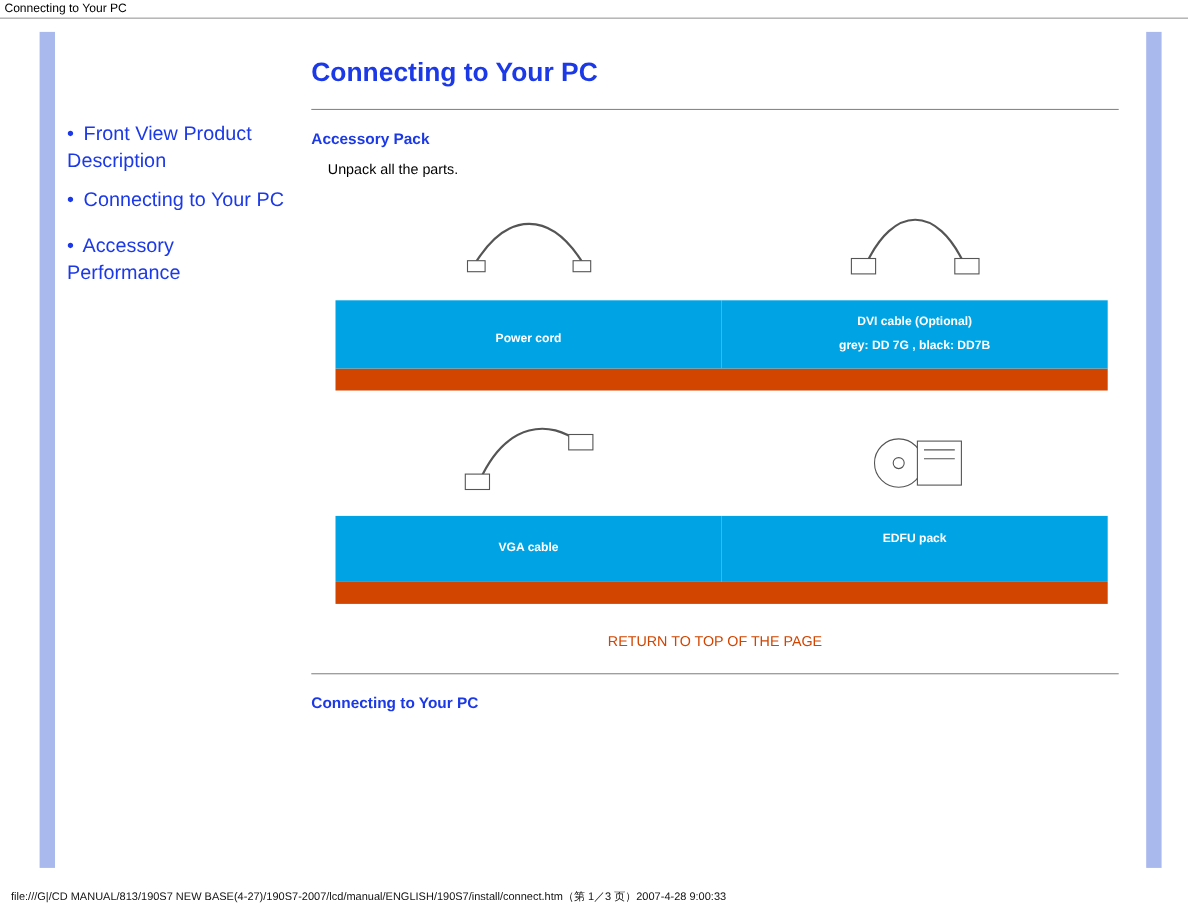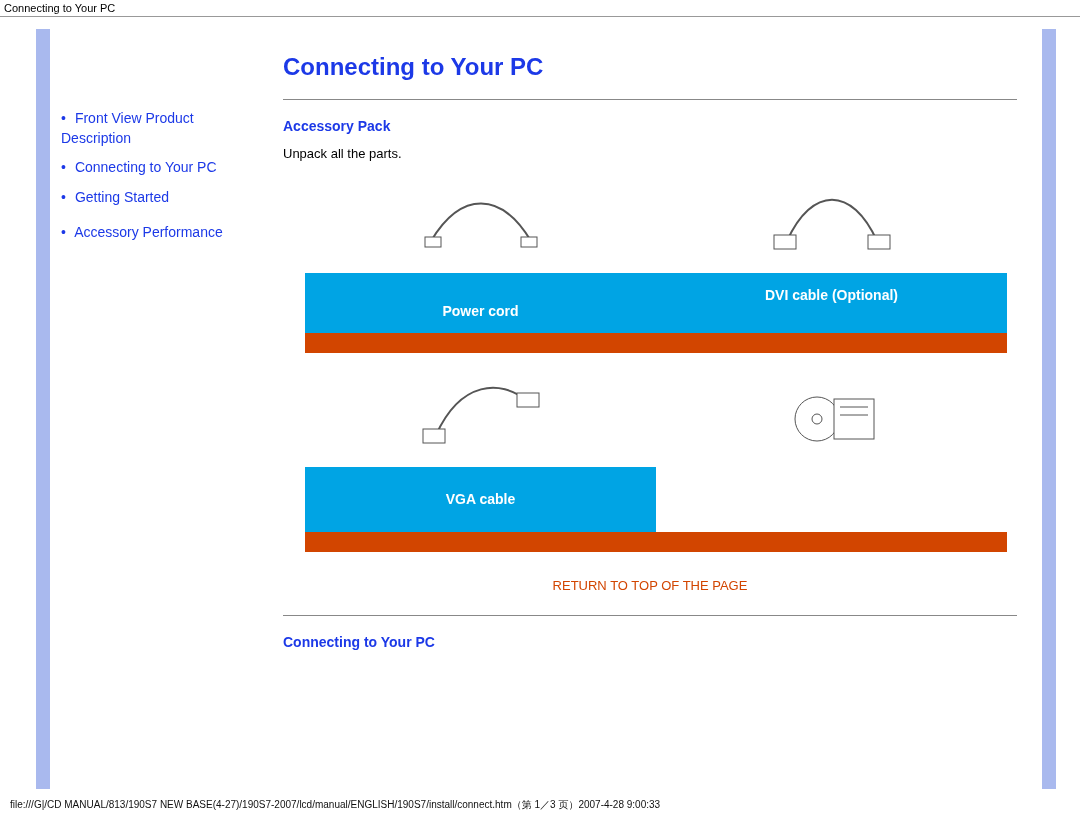--- a/index.html
+++ b/index.html
@@ -15,21 +15,21 @@
     font-size: 11px;
     padding: 2px 4px;
     border-bottom: 1px solid #999;
     color: #000;
   }
   .footer-path {
     font-size: 10px;
     padding: 2px 4px;
     color: #111;
     position: absolute;
-    bottom: 20px;
+    bottom: 10px;
     left: 6px;
   }
   .page {
     display: flex;
     margin: 12px 24px 24px 36px;
     min-height: 760px;
     box-sizing: border-box;
   }
   .bar-left {
     width: 14px;
@@ -41,21 +41,21 @@
     background: #a9b9ee;
     margin-left: 1px;
   }
   .sidebar {
     width: 200px;
     padding: 80px 10px 0 10px;
   }
   .nav-item {
     margin: 0 0 10px 0;
     color: #1c39e7;
-    font-size: 14px;
+    font-size: 18px;
     line-height: 1.4;
     cursor: pointer;
   }
   .nav-item .bullet {
     display: inline-block;
     width: 10px;
     color: #1c39e7;
   }
   .content {
     flex: 1;
@@ -73,21 +73,21 @@
     margin: 12px 0 18px 0;
   }
   .sect-head {
     color: #1c39e7;
     font-weight: bold;
     font-size: 14px;
     margin: 0 0 12px 0;
   }
   .para {
     font-size: 13px;
-    margin: 0 0 18px 0;
+    margin: 0 0 18px 15px;
     color: #000;
   }
   .grid {
     margin: 0 10px 0 22px;
   }
   .row {
     display: flex;
     margin: 0;
   }
   .cell-img {
@@ -96,21 +96,21 @@
     background: #fff;
     display: flex;
     align-items: center;
     justify-content: center;
   }
   .cell-cap {
     width: 50%;
     background: #00a4e4;
     color: #fff;
     font-weight: bold;
-    font-size: 14px;
+    font-size: 11px;
     padding: 12px 10px;
     text-align: center;
     line-height: 1.45;
     box-sizing: border-box;
   }
   .row-img { height: 94px; }
   .row-cap {}
   .orange-gap {
     height: 20px;
     background: #d24500;
@@ -143,24 +143,20 @@
 
   <div class="sidebar">
     <div class="nav-item">
       <span class="bullet">•</span>
       <span>Front View Product Description</span>
     </div>
     <div class="nav-item" style="margin-top:6px">
       <span class="bullet">•</span>
       <span>Connecting to Your PC</span>
     </div>
-    <div class="nav-item">
-      <span class="bullet">•</span>
-      <span>Getting Started</span>
-    </div>
     <div class="nav-item" style="margin-top:16px">
       <span class="bullet">•</span>
       <span>Accessory Performance</span>
     </div>
   </div>
 
   <div class="content">
     <h1 class="title">Connecting to Your PC</h1>
     <hr class="rule">
 
@@ -188,20 +184,21 @@
               </svg>
           </div>
         </div>
       </div>
 
       <div class="row row-cap">
         <div class="cell-cap" style="padding-top:28px;">Power cord</div>
         <div class="cell-cap">
           <div>DVI cable (Optional)</div>
           <div style="height:6px"></div>
+          <div>grey: DD 7G , black: DD7B</div>
         </div>
       </div>
 
       <div class="orange-gap"></div>
 
       <div class="row row-img" style="margin-top:20px">
         <div class="cell-img">
           <div class="art">
             <svg viewBox="0 0 120 64">
                 <path d="M15 50 C 40 -5, 80 -5, 105 15" stroke="#555" fill="none" stroke-width="2"></path>
@@ -218,20 +215,21 @@
                 <rect x="62" y="14" width="40" height="40" fill="#fff" stroke="#555"></rect>
                 <line x1="68" y1="22" x2="96" y2="22" stroke="#555"></line>
                 <line x1="68" y1="30" x2="96" y2="30" stroke="#555"></line>
               </svg>
           </div>
         </div>
       </div>
 
       <div class="row row-cap">
         <div class="cell-cap" style="padding-top:22px;padding-bottom:22px">VGA cable</div>
+        <div class="cell-cap" style="padding-top:14px;padding-bottom:14px">EDFU pack</div>
       </div>
 
       <div class="orange-gap"></div>
     </div>
 
     <div class="return-link">
       <a>RETURN TO TOP OF THE PAGE</a>
     </div>
 
     <hr class="rule">

